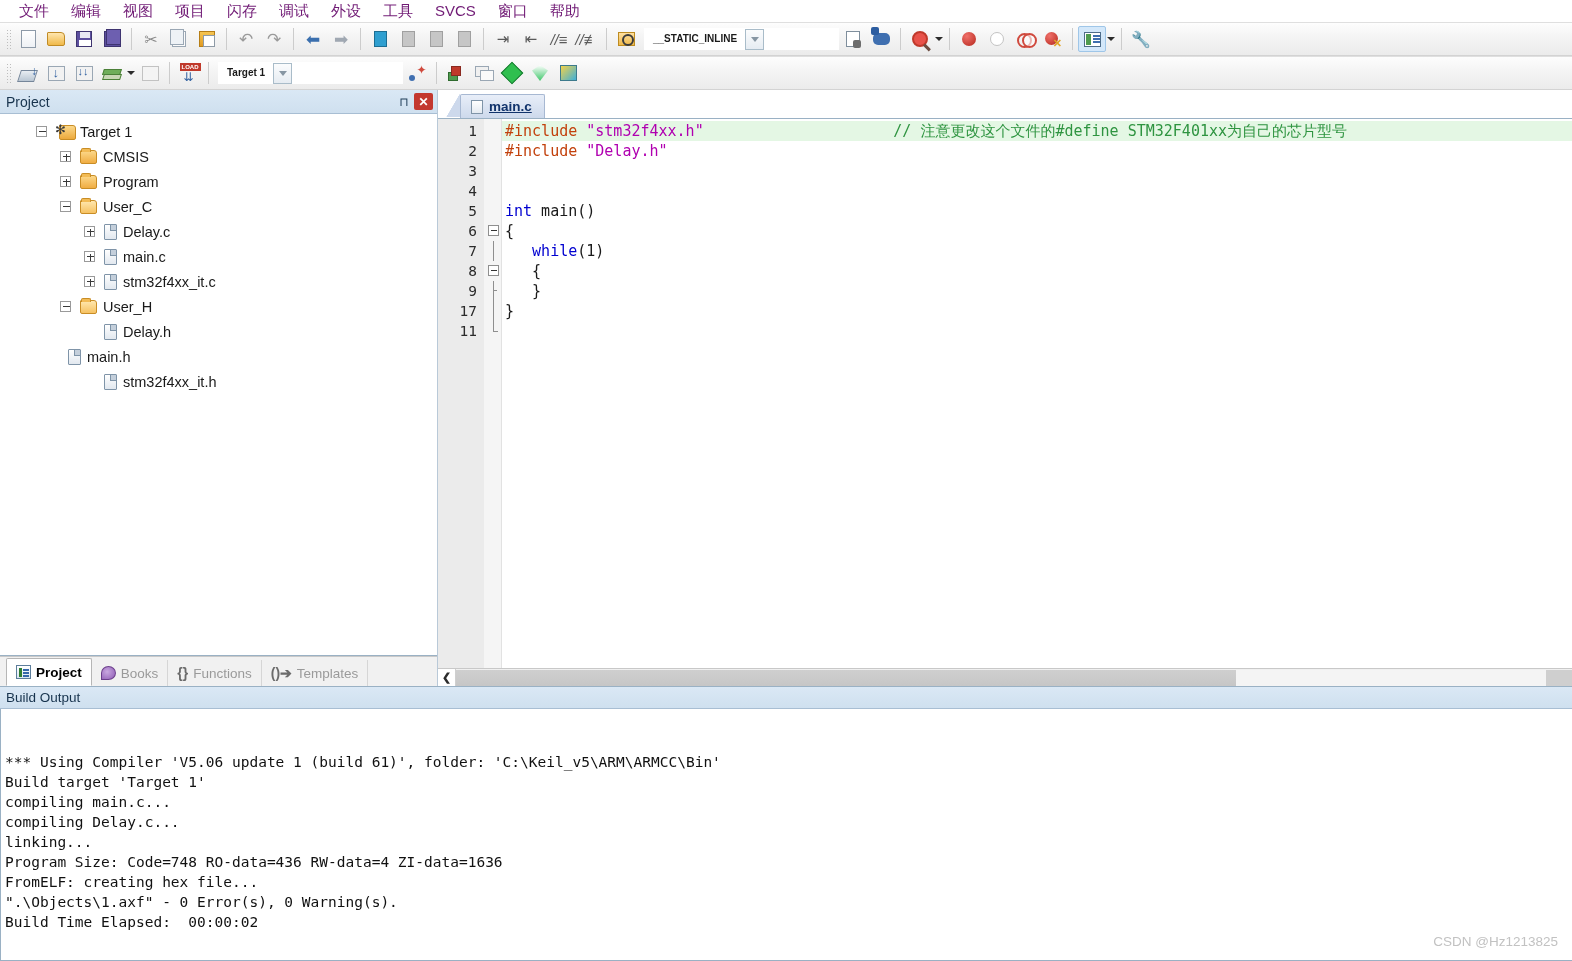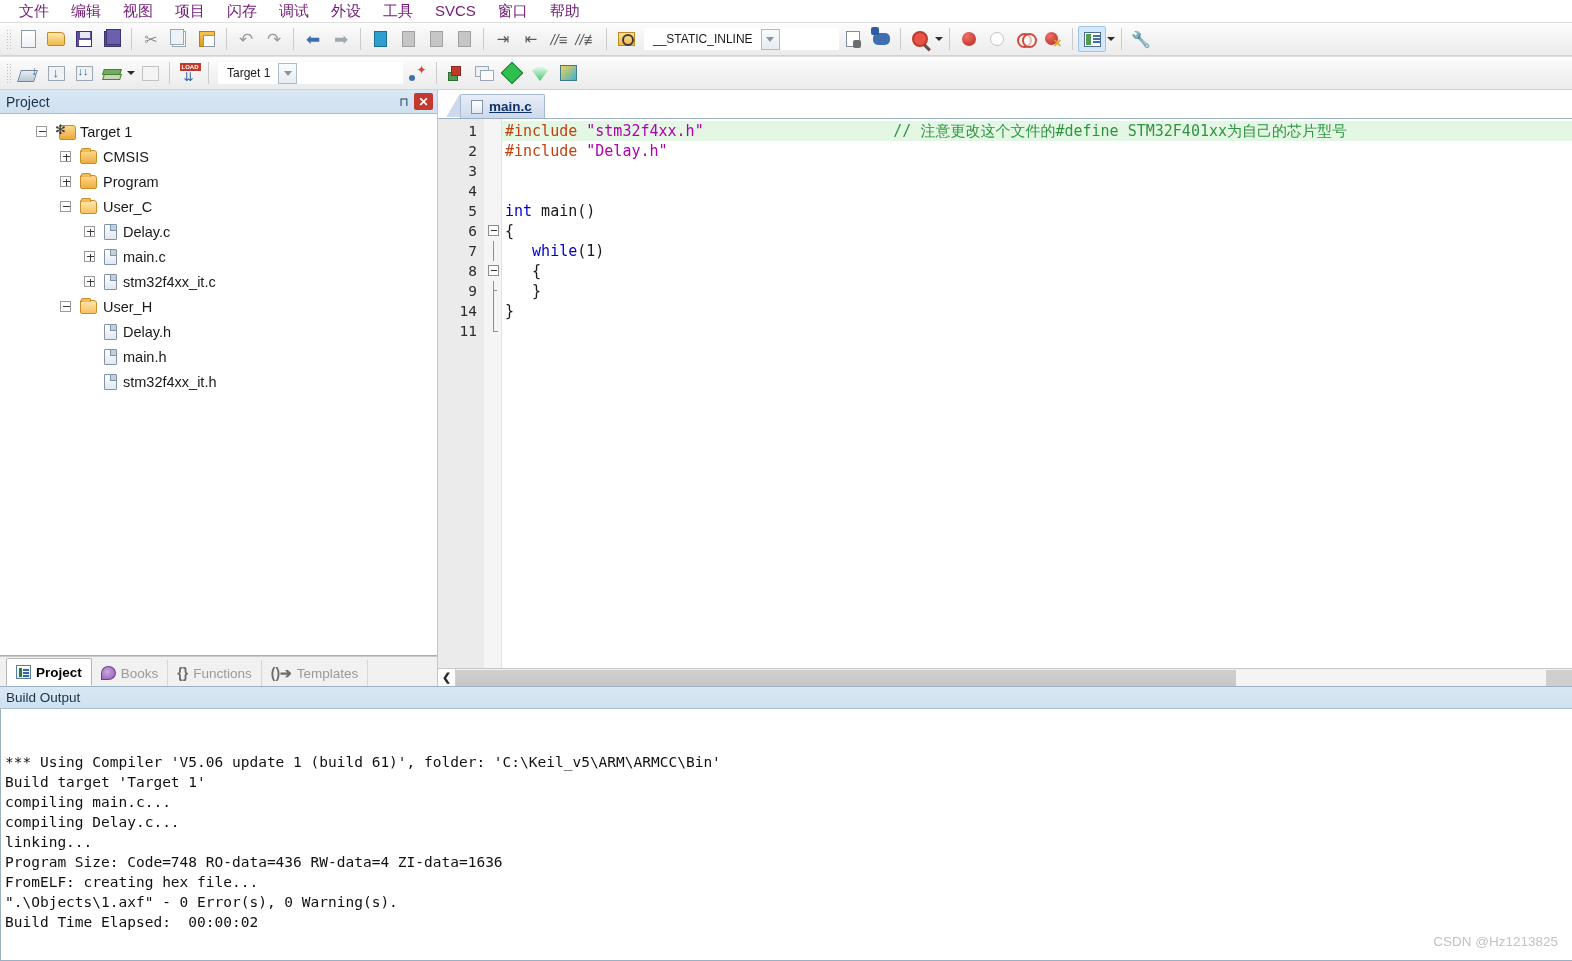--- a/index.html
+++ b/index.html
@@ -86,25 +86,26 @@
   
   .combo {
     height: 22px;
     display: flex;
     align-items: center;
     background: #ffffff;
     border: 1px solid #ffffff;
     margin-left: 4px;
   }
   .combo .combo-text {
-    font-size: 12px; color:#1a1a1a;
+    font-size: 10px; color:#1a1a1a;
     padding: 0 8px;
     line-height: 22px;
     white-space: nowrap;
     overflow: hidden;
+    font-weight: bold;
   }
   .combo .combo-arrow {
     width: 19px; height: 21px;
     border: 1px solid #a9bcc9;
     background: linear-gradient(to bottom,#fbfcfd,#e6ecf2);
     display: flex; align-items:center; justify-content:center;
   }
   .combo .combo-arrow::after {
     content:""; width:0;height:0;
     border-left:4px solid transparent;
@@ -808,21 +809,21 @@
             <span class="dotted"></span>
             <span class="ico ico-folder open"></span>
             <span>User_H</span>
           </div>
           <div class="tree-node" style="padding-left: 84px;">
             <span class="spacer-exp"></span>
             <span class="dotted"></span>
             <span class="ico ico-file"></span>
             <span>Delay.h</span>
           </div>
-          <div class="tree-node" style="padding-left: 84px;">
+          <div class="tree-node" style="padding-left: 48px;">
             <span class="spacer-exp"></span>
             <span class="dotted"></span>
             <span class="ico ico-file"></span>
             <span>main.h</span>
           </div>
           <div class="tree-node" style="padding-left: 84px;">
             <span class="spacer-exp"></span>
             <span class="dotted"></span>
             <span class="ico ico-file"></span>
             <span>stm32f4xx_it.h</span>
@@ -860,21 +861,21 @@
         <div class="gutter" id="gutter">
             <div class="ln">1</div>
             <div class="ln">2</div>
             <div class="ln">3</div>
             <div class="ln">4</div>
             <div class="ln">5</div>
             <div class="ln">6</div>
             <div class="ln">7</div>
             <div class="ln">8</div>
             <div class="ln">9</div>
-            <div class="ln">14</div>
+            <div class="ln">17</div>
             <div class="ln">11</div>
           </div>
         <div class="fold-col" id="foldcol">
             <div class="fl"></div>
             <div class="fl"></div>
             <div class="fl"></div>
             <div class="fl"></div>
             <div class="fl"></div>
             <div class="fl">
               <span class="fold-box"></span>

